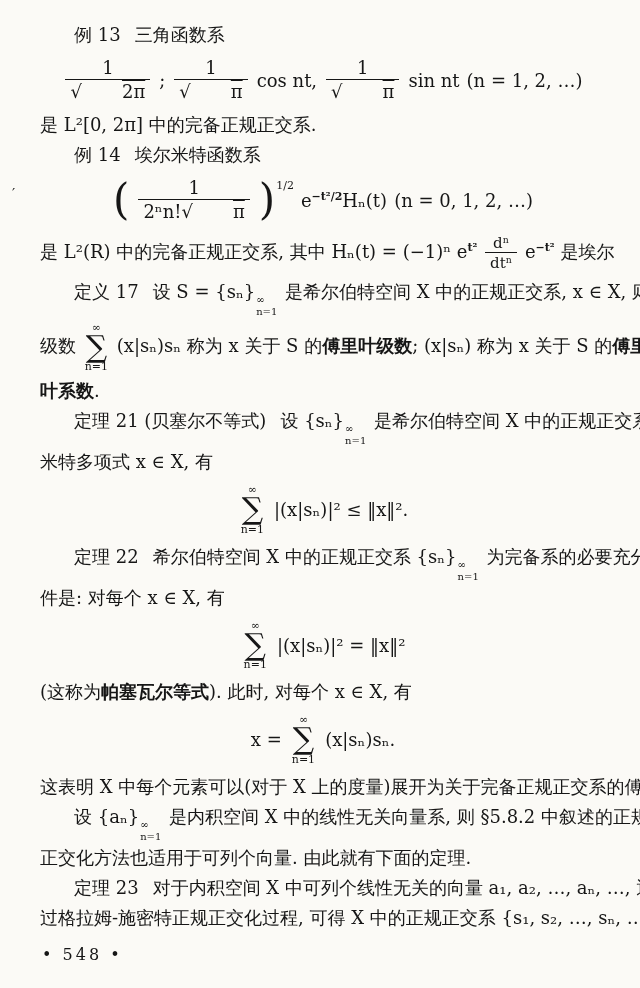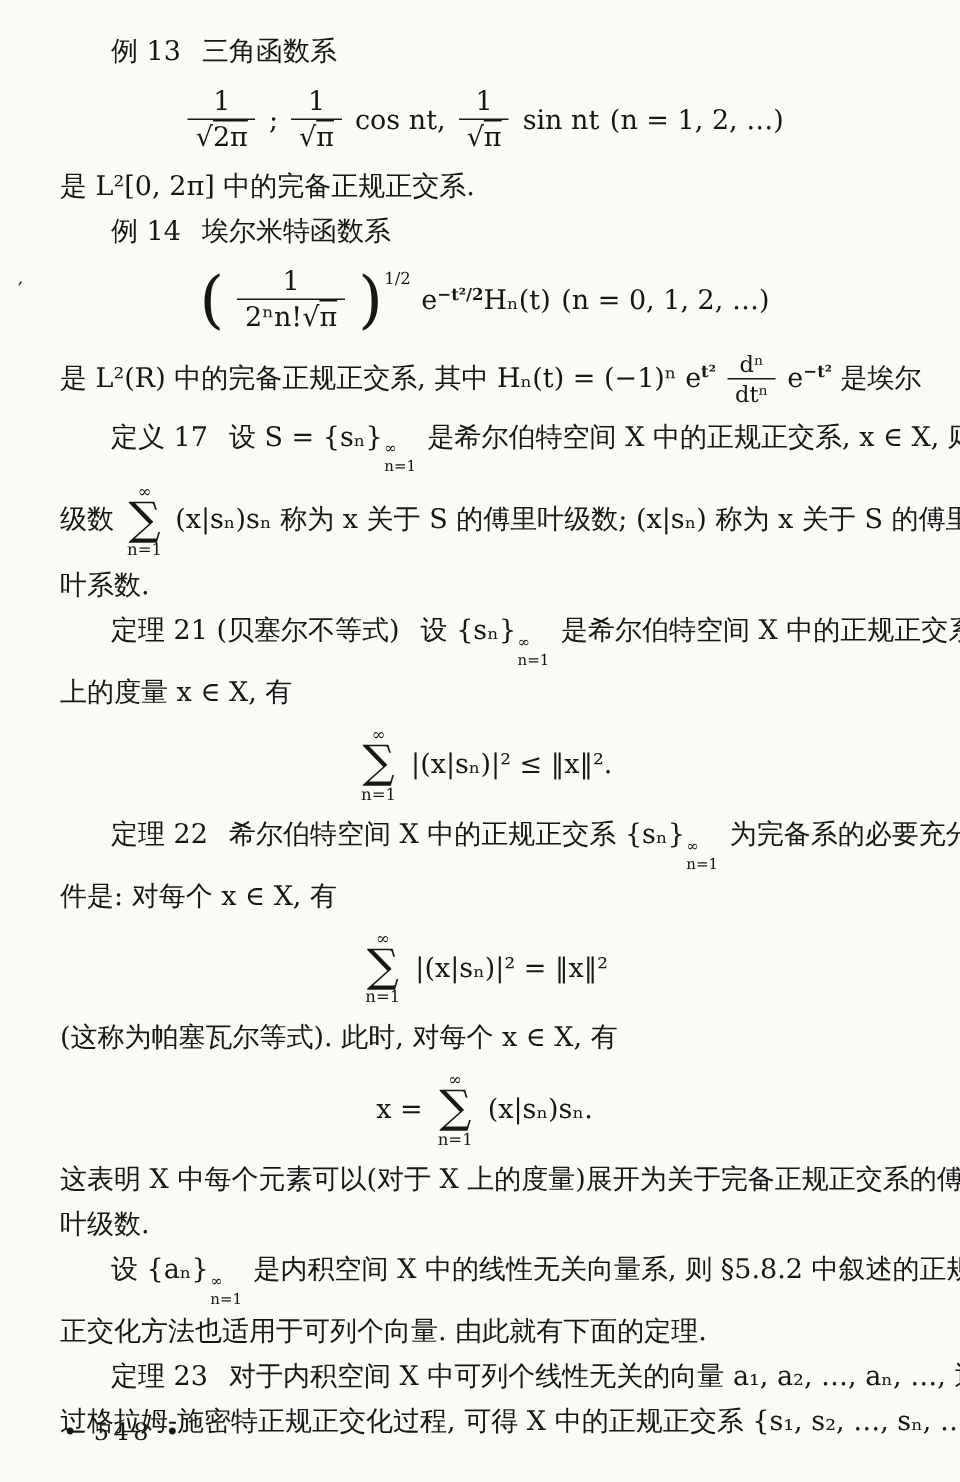--- a/index.html
+++ b/index.html
@@ -13,32 +13,32 @@
   .page {
     position:relative;
     width:640px; height:988px;
     padding:20px 34px 0 40px;
     box-sizing:border-box;
   }
   .line { font-size:18px; line-height:30px; white-space:nowrap; }
   .tall { line-height:normal; padding:4px 0; }
   .indent { padding-left:34px; }
   .head { font-weight:normal; margin-right:14px; }
-  .b { font-weight:normal;margin-top:36px; }
+  .b { font-weight:bold;margin-top:36px; }
 
   
   .formula {
     display:flex; justify-content:center; align-items:center;
     gap:7px; font-size:18px; margin:7px 0; white-space:nowrap;
   }
   
   .frac { display:inline-flex; flex-direction:column; align-items:center; vertical-align:middle; margin:0 2px; }
   .frac .num { padding:0 5px; line-height:1.2; }
   .frac .den { border-top:1.6px solid #161616; padding:1px 5px 0 5px; line-height:1.25; }
-  .ol { text-decoration:overline; }
+  .ol { text-decoration:overline;margin-left:40px; }
   
   .sum { display:inline-flex; flex-direction:column; align-items:center; line-height:1; vertical-align:middle; margin:0 3px; }
   .sum .s-top { font-size:11px; letter-spacing:0; }
   .sum .s-sig { font-size:30px; line-height:0.95; }
   .sum .s-bot { font-size:11px; }
   
   .lims { display:inline-flex; flex-direction:column; align-items:flex-start; font-size:10px; line-height:1.2; vertical-align:-5px; margin:0 2px 0 1px; }
   
   .bigp { font-size:42px; font-weight:400; line-height:0.9; vertical-align:middle; }
   .pwrap { display:inline-flex; align-items:flex-start; }
@@ -133,21 +133,21 @@
     <span class="b">叶系数</span><span>.</span>
   </div>
 
   <div class="line indent">
     <span class="head">定理 21 (贝塞尔不等式)</span><span>设 {sₙ}</span><span class="lims">
         <span>∞</span>
         <span>n=1</span>
       </span><span> 是希尔伯特空间 X 中的正规正交系,</span>
   </div>
   <div class="line">
-    <span>上的度量 x ∈ X, 有</span>
+    <span>米特多项式 x ∈ X, 有</span>
   </div>
 
   <div class="formula">
     <span class="sum">
         <span class="s-top">∞</span>
         <span class="s-sig">∑</span>
         <span class="s-bot">n=1</span>
       </span>
     <span>|(x|sₙ)|² ≤ ‖x‖².</span>
   </div>
@@ -181,23 +181,20 @@
         <span class="s-top">∞</span>
         <span class="s-sig">∑</span>
         <span class="s-bot">n=1</span>
       </span>
     <span>(x|sₙ)sₙ.</span>
   </div>
 
   <div class="line">
     <span>这表明 X 中每个元素可以(对于 X 上的度量)展开为关于完备正规正交系的傅里</span>
   </div>
-  <div class="line">
-    <span>叶级数.</span>
-  </div>
 
   <div class="line indent">
     <span>设 {aₙ}</span><span class="lims">
         <span>∞</span>
         <span>n=1</span>
       </span><span> 是内积空间 X 中的线性无关向量系, 则 §5.8.2 中叙述的正规</span>
   </div>
   <div class="line">
     <span>正交化方法也适用于可列个向量. 由此就有下面的定理.</span>
   </div>

